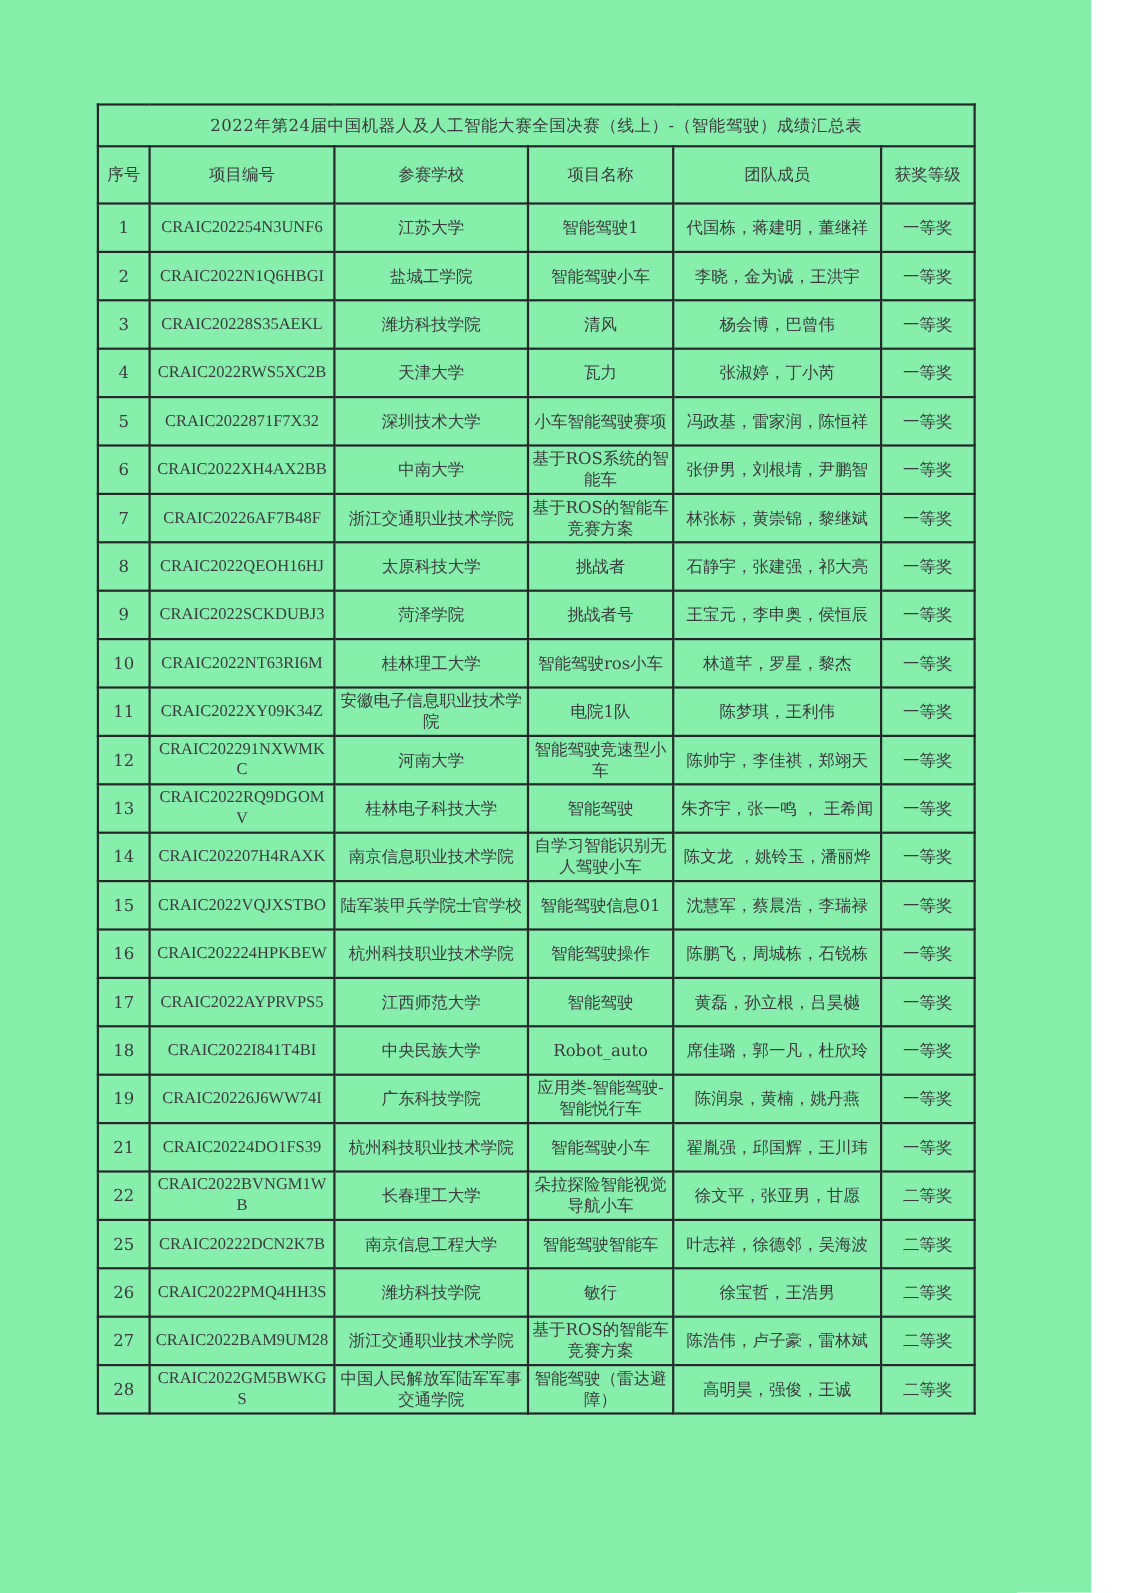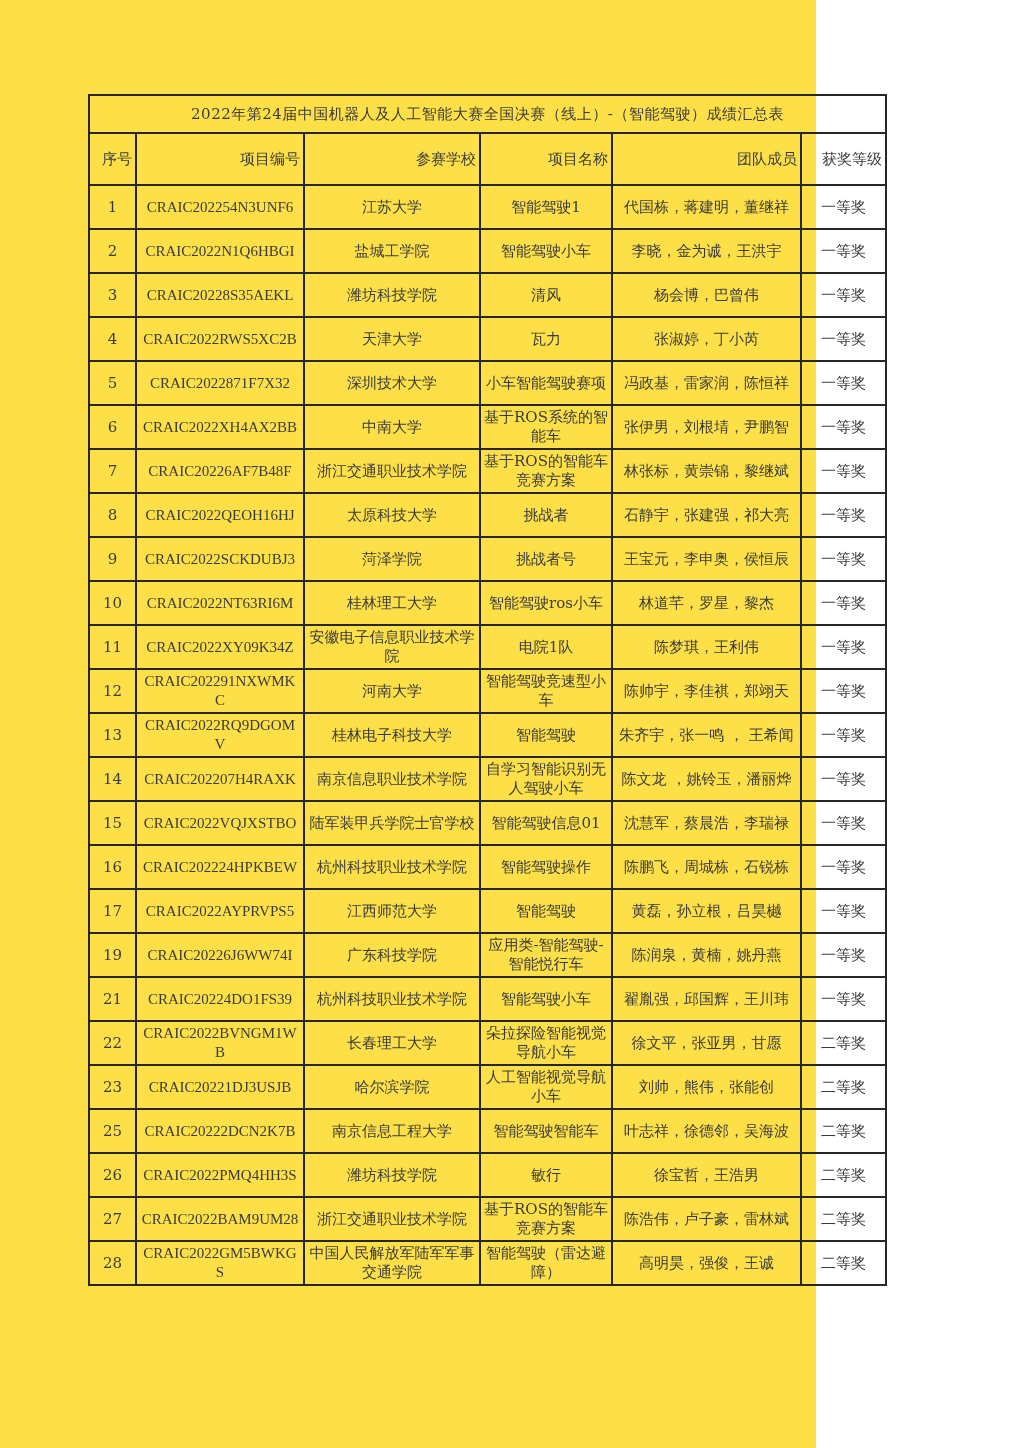--- a/index.html
+++ b/index.html
@@ -2,23 +2,23 @@
 <html><head>
 <meta charset="utf-8">
 <style>
   html, body {
     margin: 0;
     padding: 0;
     background: #ffffff;
   }
   .page {
     position: relative;
-    width: 816px;
+    width: 992px;
     height: 1448px;
-    background: #fde047;
+    background: #86efac;
     font-family: "DejaVu Serif", "Liberation Serif", serif;
     color: #3b3b3b;
   }
   table.results {
     position: absolute;
     left: 88px;
     top: 94px;
     width: 797px;
     border-collapse: collapse;
     table-layout: fixed;
@@ -35,21 +35,20 @@
     word-break: break-word;
   }
   td.cell-title {
     height: 32px;
     font-size: 18px;
     letter-spacing: 0.5px;
   }
   tr.header-row th {
     height: 46px;
     font-size: 15px;
-    text-align: right;
   }
   tbody td {
     height: 38px;
   }
   td.code {
     font-family: Liberation Serif, serif;
     font-size: 14px;
     letter-spacing: 0;
   }
   td.num {
@@ -213,20 +212,28 @@
         </tr>
         <tr>
           <td class="num">17</td>
           <td class="code">CRAIC2022AYPRVPS5</td>
           <td>江西师范大学</td>
           <td>智能驾驶</td>
           <td>黄磊，孙立根，吕昊樾</td>
           <td>一等奖</td>
         </tr>
         <tr>
+          <td class="num">18</td>
+          <td class="code">CRAIC2022I841T4BI</td>
+          <td>中央民族大学</td>
+          <td>Robot_auto</td>
+          <td>席佳璐，郭一凡，杜欣玲</td>
+          <td>一等奖</td>
+        </tr>
+        <tr>
           <td class="num">19</td>
           <td class="code">CRAIC20226J6WW74I</td>
           <td>广东科技学院</td>
           <td>应用类-智能驾驶-智能悦行车</td>
           <td>陈润泉，黄楠，姚丹燕</td>
           <td>一等奖</td>
         </tr>
         <tr>
           <td class="num">21</td>
           <td class="code">CRAIC20224DO1FS39</td>
@@ -237,28 +244,20 @@
         </tr>
         <tr>
           <td class="num">22</td>
           <td class="code">CRAIC2022BVNGM1WB</td>
           <td>长春理工大学</td>
           <td>朵拉探险智能视觉导航小车</td>
           <td>徐文平，张亚男，甘愿</td>
           <td>二等奖</td>
         </tr>
         <tr>
-          <td class="num">23</td>
-          <td class="code">CRAIC20221DJ3USJB</td>
-          <td>哈尔滨学院</td>
-          <td>人工智能视觉导航小车</td>
-          <td>刘帅，熊伟，张能创</td>
-          <td>二等奖</td>
-        </tr>
-        <tr>
           <td class="num">25</td>
           <td class="code">CRAIC20222DCN2K7B</td>
           <td>南京信息工程大学</td>
           <td>智能驾驶智能车</td>
           <td>叶志祥，徐德邻，吴海波</td>
           <td>二等奖</td>
         </tr>
         <tr>
           <td class="num">26</td>
           <td class="code">CRAIC2022PMQ4HH3S</td>

